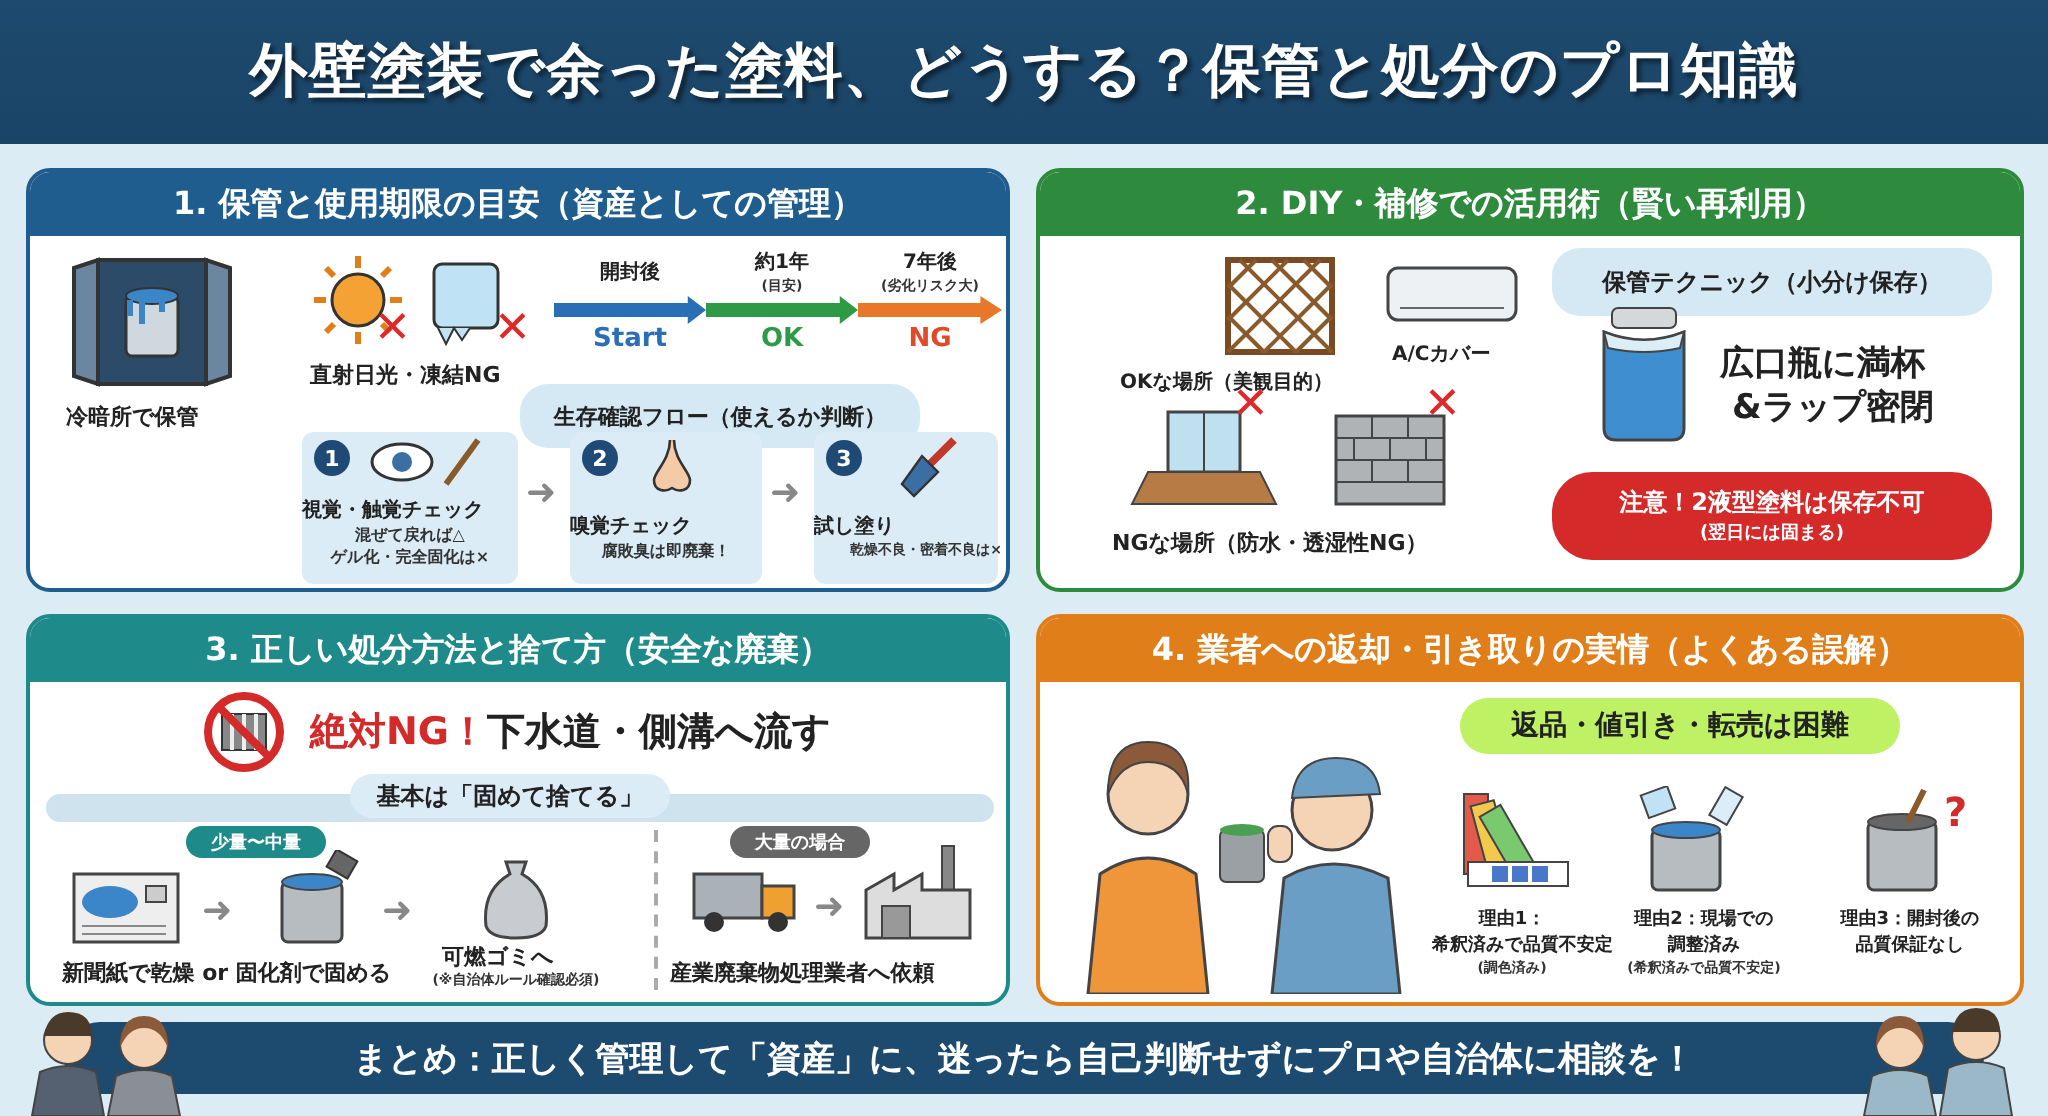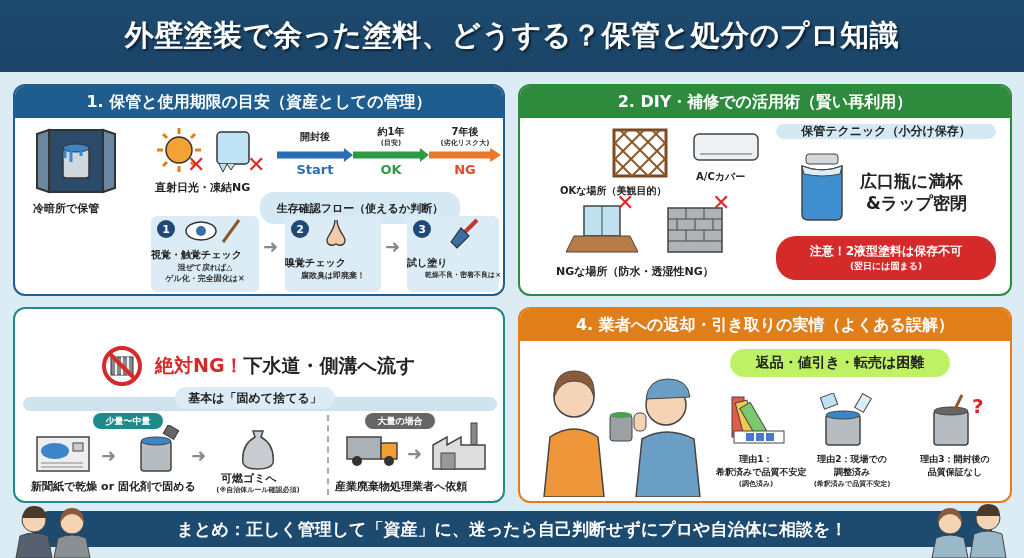--- a/index.html
+++ b/index.html
@@ -197,36 +197,37 @@
         <line x1="11" y1="15" x2="11" y2="26"></line>
         <line x1="29" y1="15" x2="29" y2="26"></line>
         <line x1="47" y1="15" x2="47" y2="26"></line>
     <line x1="20" y1="26" x2="20" y2="37"></line>
         <line x1="38" y1="26" x2="38" y2="37"></line>
       </g>
   </svg>
   <div class="abs xmark" style="left:192px;top:106px;">✕</div>
   <div class="abs lbl" style="left:36px;top:178px;width:180px;">NGな場所（防水・透湿性NG）</div>
 
-  <div class="abs pill" style="left:256px;top:38px;width:220px;height:15px;">保管テクニック（小分け保存）</div>
+  <div class="abs pill" style="left:256px;top:38px;width:220px;height:34px;">保管テクニック（小分け保存）</div>
   <svg class="abs" style="left:276px;top:66px;" width="52" height="70">
     <rect x="10" y="2" width="32" height="10" rx="3" fill="#d4d8db" stroke="#444"></rect>
     <path d="M6 14 Q26 22 46 14 L46 62 Q46 68 40 68 L12 68 Q6 68 6 62 Z" fill="#3f8fd0" stroke="#444" stroke-width="1.5"></path>
     <path d="M6 14 Q26 22 46 14 L44 22 Q26 26 8 22 Z" fill="#dbeef8" stroke="#444"></path>
   </svg>
   <div class="abs" style="left:340px;top:84px;font-size:17px;font-weight:bold;white-space:nowrap;">広口瓶に満杯</div>
   <div class="abs" style="left:346px;top:106px;font-size:17px;font-weight:bold;white-space:nowrap;">&amp;ラップ密閉</div>
 
   <div class="abs" style="left:256px;top:150px;width:220px;height:44px;background:#d42a2a;border-radius:20px;display:flex;flex-direction:column;align-items:center;justify-content:center;">
     <div style="color:#fff;font-size:12px;font-weight:bold;white-space:nowrap;">注意！2液型塗料は保存不可</div>
     <div style="color:#fff;font-size:9px;font-weight:bold;white-space:nowrap;">(翌日には固まる)</div>
   </div>
 </div>
 
 <div class="panel p3">
+  <div class="panel-title">3. 正しい処分方法と捨て方（安全な廃棄）</div>
 
   <svg class="abs" style="left:86px;top:36px;" width="42" height="42">
     <rect x="10" y="12" width="22" height="18" fill="#888" stroke="#333"></rect>
     <g stroke="#eee" stroke-width="2">
         <line x1="15" y1="12" x2="15" y2="30"></line>
         <line x1="21" y1="12" x2="21" y2="30"></line>
         <line x1="27" y1="12" x2="27" y2="30"></line>
       </g>
     <circle cx="21" cy="21" r="18" fill="none" stroke="#d42a2a" stroke-width="4"></circle>
     <line x1="8" y1="8" x2="34" y2="34" stroke="#d42a2a" stroke-width="4"></line>

